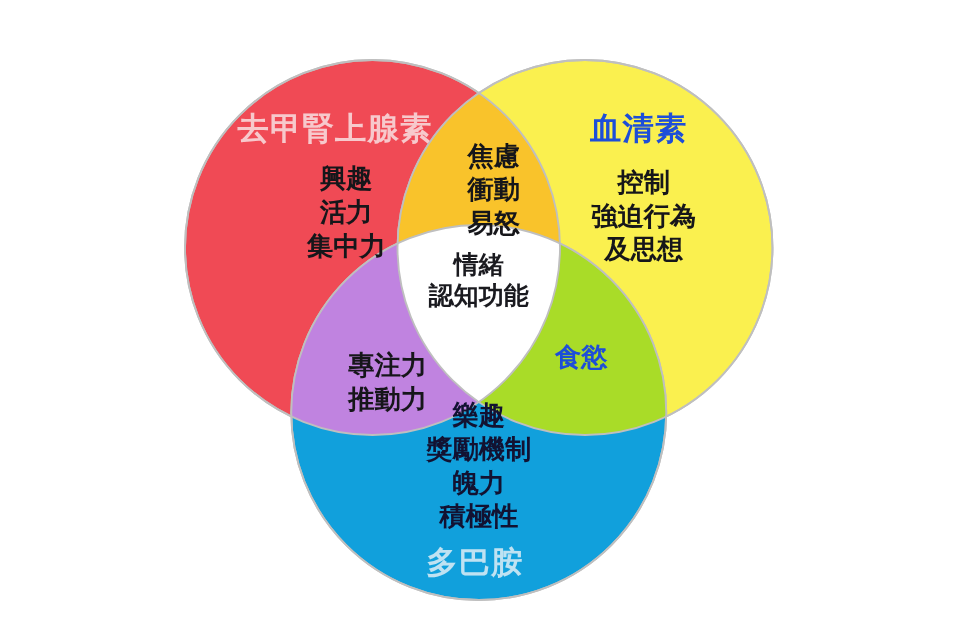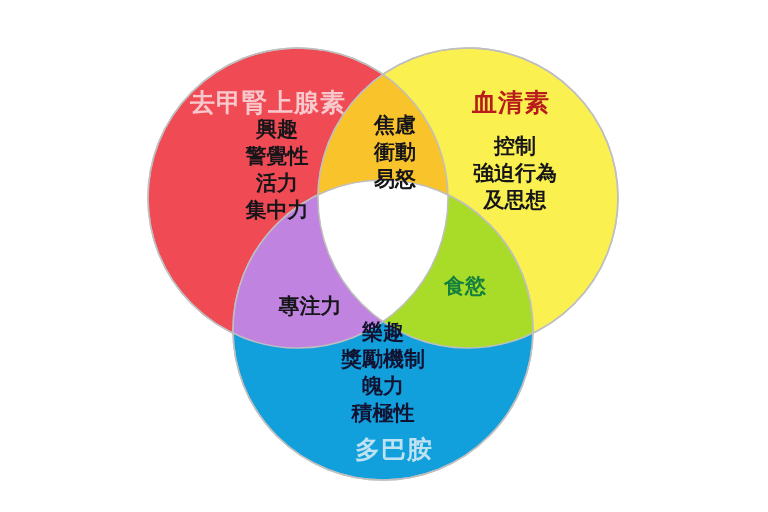--- a/index.html
+++ b/index.html
@@ -42,35 +42,35 @@
     white-space: nowrap;
     font-weight: bold;
     transform: translate(-50%, -50%);
   }
   .set-title {
     font-size: 25px;
     letter-spacing: 1px;
     font-weight: bold;
   }
   .set-title.pale-on-red { color: #f7c9cc; }
-  .set-title.pale-on-yellow { color: #b91c1c; }
+  .set-title.pale-on-yellow { color: #1d4ed8; }
   .set-title.pale-on-blue { color: #bfe2f2; }
   .item-list {
     font-size: 21px;
     color: #16161a;
     line-height: 1.28;
   }
   .item-list.center-white {
     font-size: 20px;
     color: #1a1a1f;
     line-height: 1.25;
   }
   .item-list.on-orange { color: #16161a; margin-left: 12px; }
   .item-list.on-purple { color: #16161a; }
-  .item-list.on-green  { color: #15803d; }
+  .item-list.on-green  { color: #1d4ed8; }
   .item-list.on-blue   { color: #121232; }
   .row { display: block; }
 </style>
 </head>
 <body>
 
 <div id="venn-stage">
 
   <svg id="venn-svg" viewBox="0 0 768 512">
     <defs>
@@ -109,51 +109,55 @@
     <circle cx="468" cy="198" r="150" fill="none" stroke="#BFBFBF" stroke-width="1.5"></circle>
     <circle cx="383" cy="330" r="150" fill="none" stroke="#BFBFBF" stroke-width="1.5"></circle>
   </svg>
 
   <div class="label-layer">
 
     <div class="txt set-title pale-on-red" style="left:268px; top:103px;">去甲腎上腺素</div>
 
     <div class="txt item-list" style="left:277px; top:170px;">
       <span class="row">興趣</span>
-      <span class="row">警覺性</span>
       <span class="row">活力</span>
       <span class="row">集中力</span>
     </div>
 
     <div class="txt set-title pale-on-yellow" style="left:511px; top:103px;">血清素</div>
 
     <div class="txt item-list on-blue" style="left:383px; top:373px;">
       <span class="row">樂趣</span>
       <span class="row">獎勵機制</span>
       <span class="row">魄力</span>
       <span class="row">積極性</span>
     </div>
 
     <div class="txt item-list" style="left:515px; top:173px;">
       <span class="row">控制</span>
       <span class="row">強迫行為</span>
       <span class="row">及思想</span>
     </div>
 
-    <div class="txt set-title pale-on-blue" style="left:394px; top:450px;text-align:center;">多巴胺</div>
+    <div class="txt set-title pale-on-blue" style="left:380px; top:450px;text-align:center;">多巴胺</div>
 
     <div class="txt item-list on-orange" style="left:383px; top:152px;">
       <span class="row">焦慮</span>
       <span class="row">衝動</span>
       <span class="row">易怒</span>
     </div>
 
+    <div class="txt item-list center-white" style="left:383px; top:224px;">
+      <span class="row">情緒</span>
+      <span class="row">認知功能</span>
+    </div>
 
     <div class="txt item-list on-purple" style="left:310px; top:281px;margin-top:25px;">
       <span class="row">專注力</span>
+      <span class="row">推動力</span>
     </div>
 
     <div class="txt item-list on-green" style="left:465px; top:286px;">
       <span class="row">食慾</span>
     </div>
 
   </div>
 </div>
 
 </body></html>

